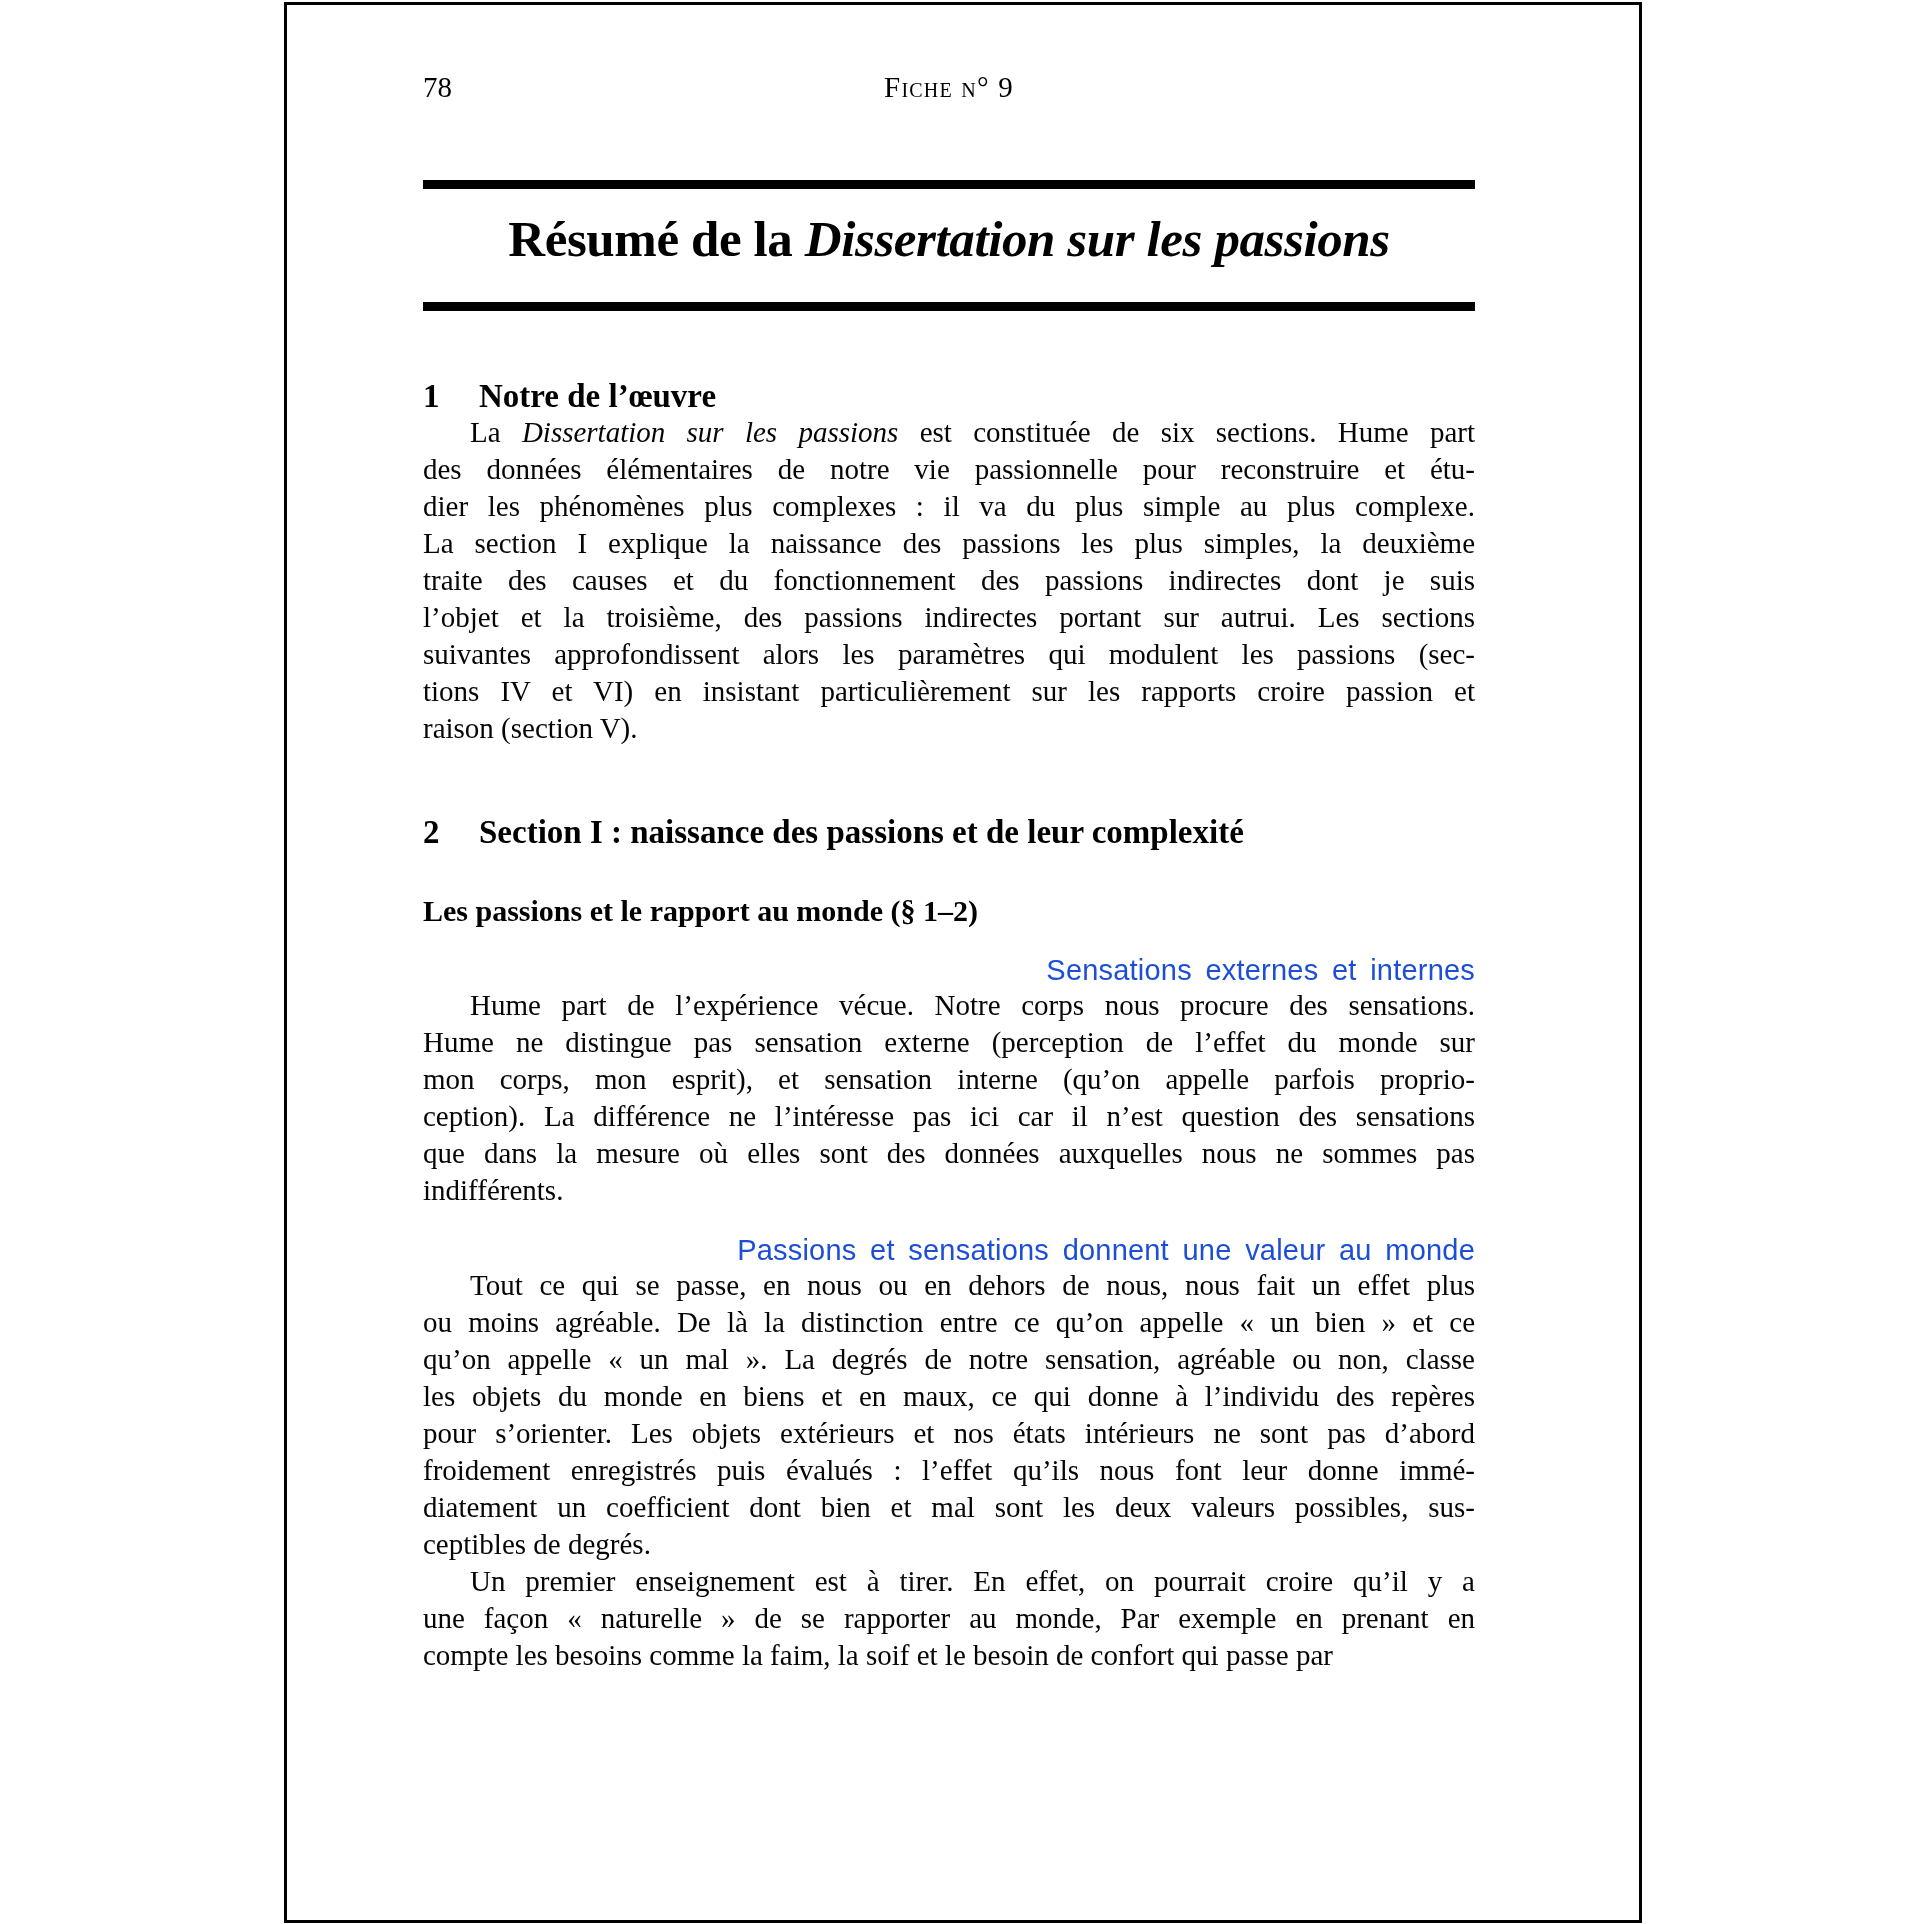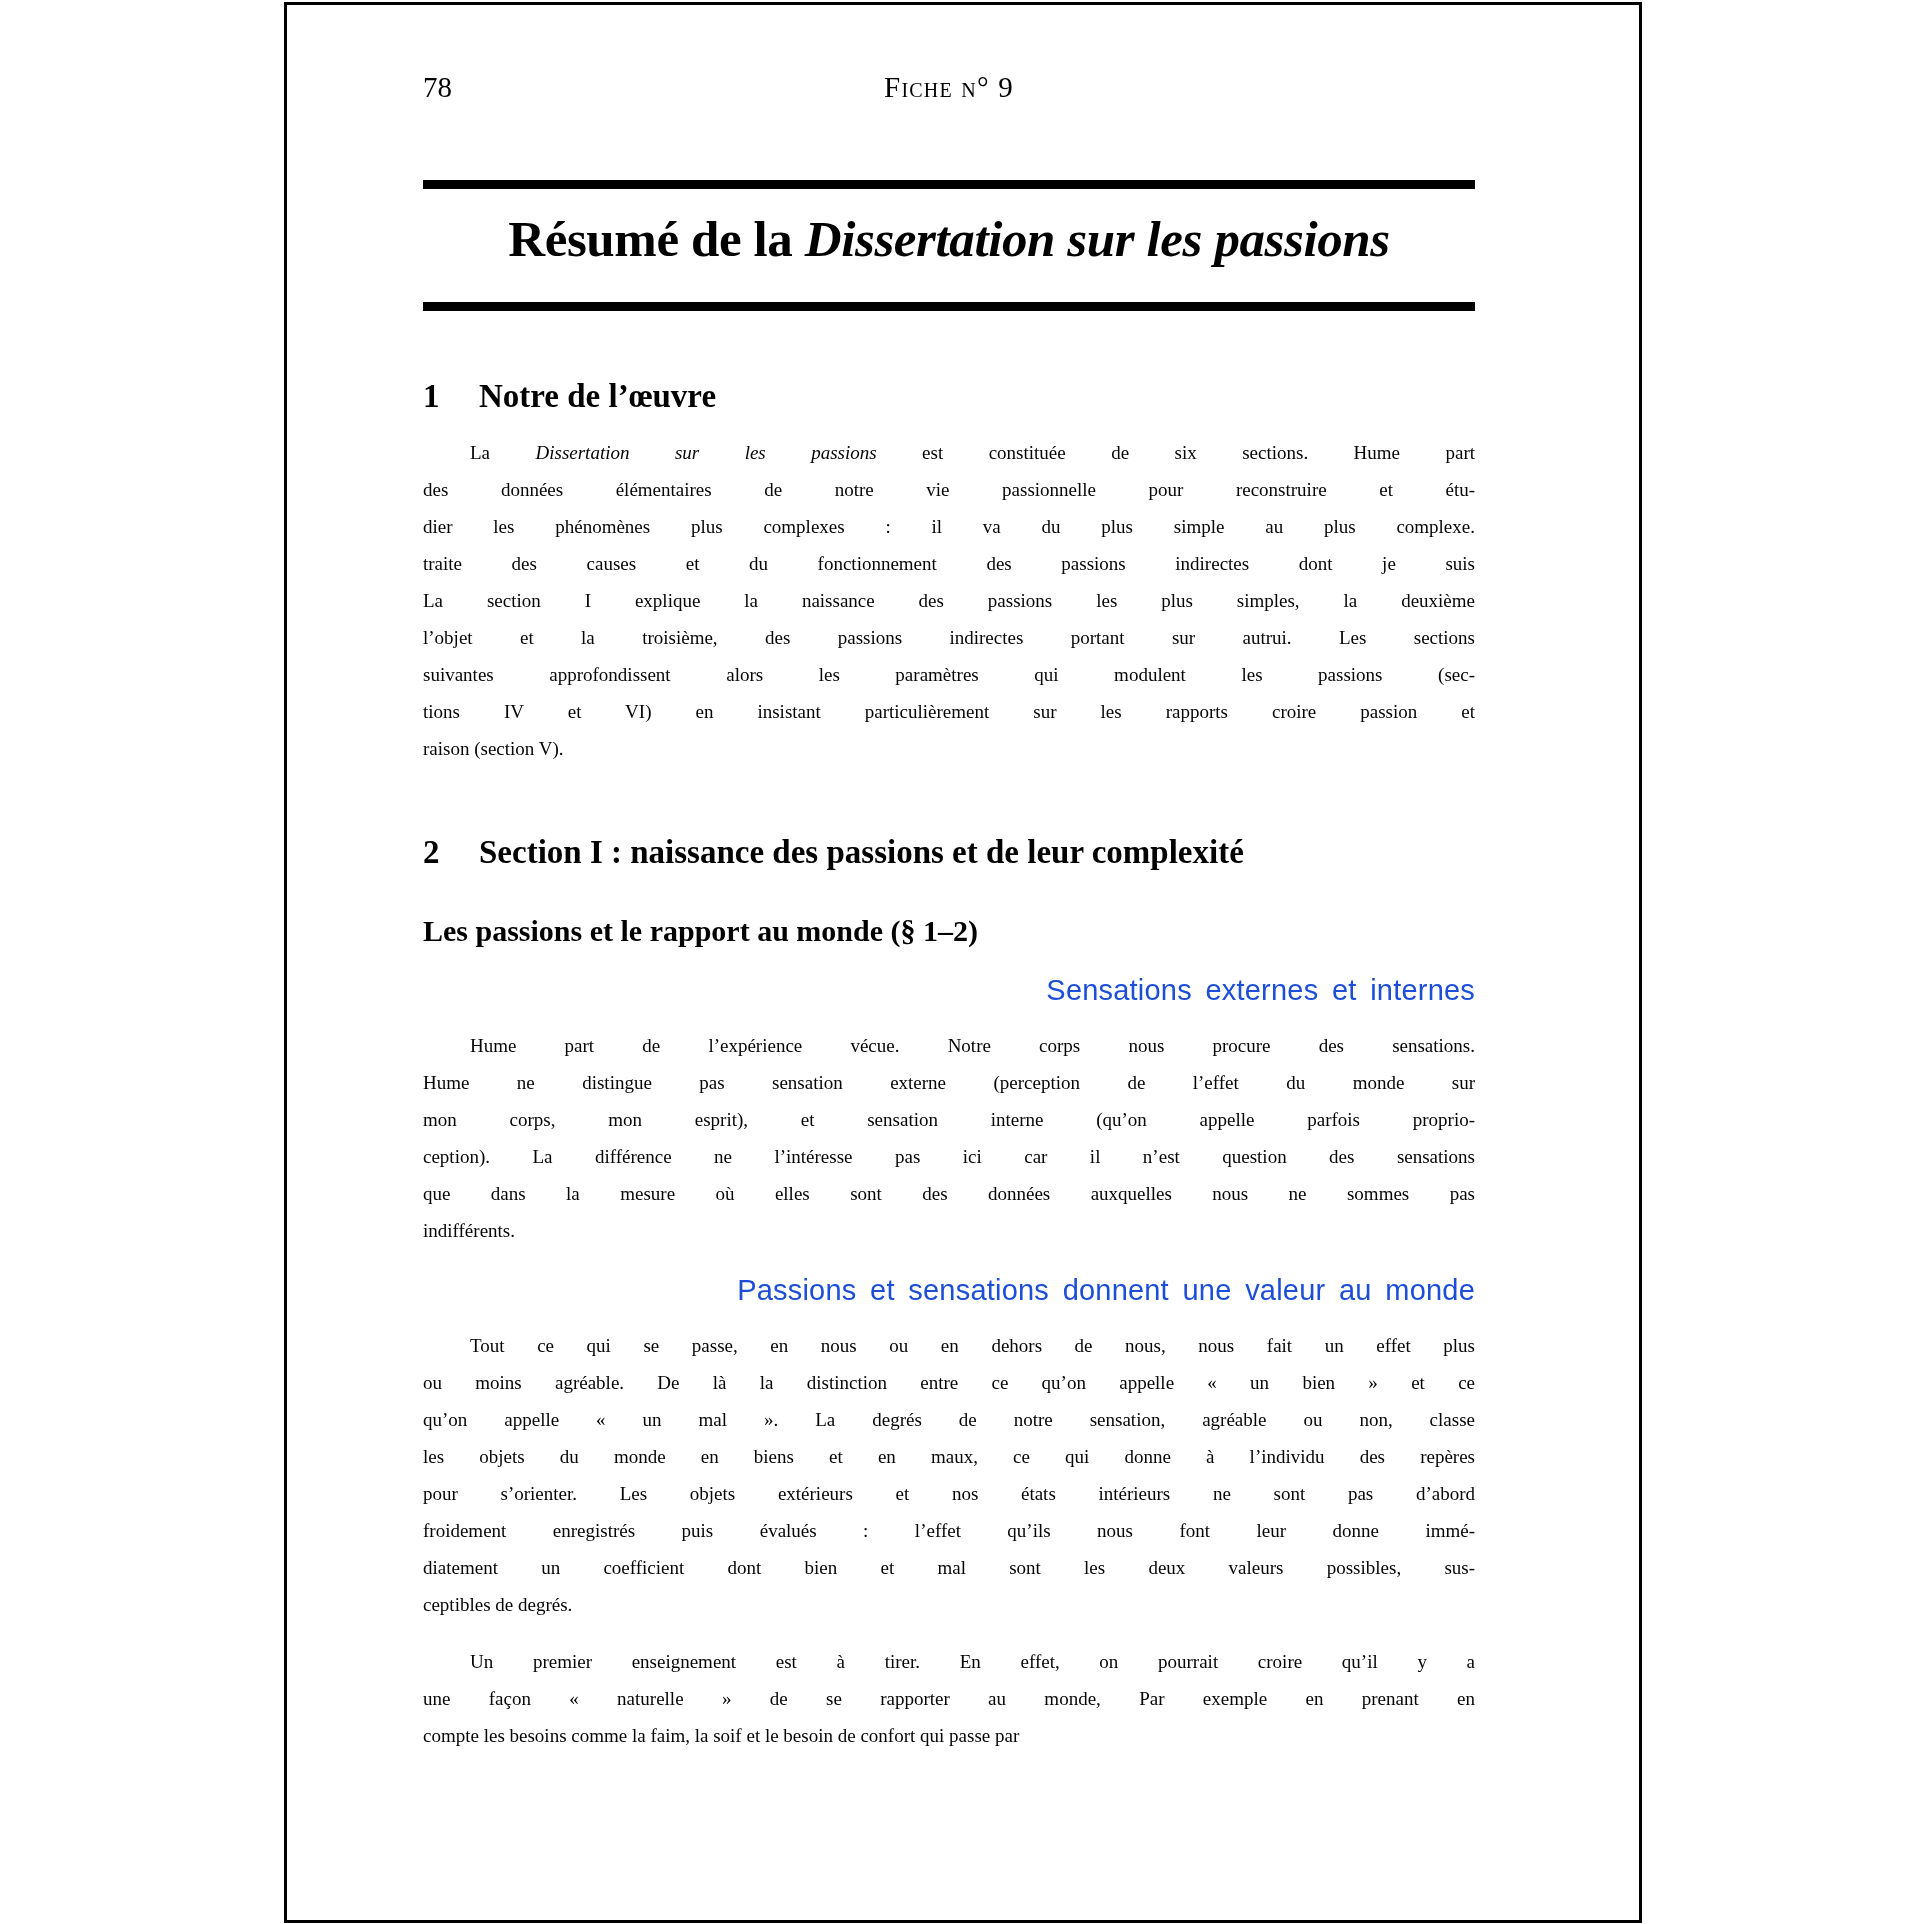--- a/index.html
+++ b/index.html
@@ -72,22 +72,21 @@
     margin-top: 24px;
     font-family: "Liberation Sans", sans-serif;
     font-size: 29px;
     line-height: 34px;
     text-align: right;
     word-spacing: 5.4px;
     letter-spacing: 0.2px;
     color: #1d4ed8;
   }
   .para {
-    margin-top: 20px;
-    font-size: 19px;
+    font-size: 29px;
     line-height: 37px;
     color: #050505;
     font-family: Liberation Serif, serif;
   }
   .para .line { text-align: justify; text-align-last: justify; }
   .para .line.last { text-align-last: left; }
   .para .line.first { text-indent: 47px; }
   .para em { font-style: italic; }
 </style>
 </head>
@@ -107,22 +106,22 @@
       <div class="chapter-title"><span>Résumé de la </span><em>Dissertation sur les passions</em></div>
 
       <div class="rule rule-bottom"></div>
 
       <h2 class="sec"><span class="secnum">1</span><span>Notre de l’œuvre</span></h2>
 
       <div class="para">
           <div class="line first"><span>La </span><em>Dissertation sur les passions</em><span> est constituée de six sections. Hume part</span></div>
           <div class="line">des données élémentaires de notre vie passionnelle pour reconstruire et étu-</div>
           <div class="line">dier les phénomènes plus complexes : il va du plus simple au plus complexe.</div>
+          <div class="line">La section I explique la naissance des passions les plus simples, la deuxième</div>
           <div class="line">traite des causes et du fonctionnement des passions indirectes dont je suis</div>
-          <div class="line">La section I explique la naissance des passions les plus simples, la deuxième</div>
           <div class="line">l’objet et la troisième, des passions indirectes portant sur autrui. Les sections</div>
           <div class="line">suivantes approfondissent alors les paramètres qui modulent les passions (sec-</div>
           <div class="line">tions IV et VI) en insistant particulièrement sur les rapports croire passion et</div>
           <div class="line last">raison (section V).</div>
         </div>
 
       <h2 class="sec"><span class="secnum">2</span><span>Section I : naissance des passions et de leur complexité</span></h2>
 
       <h3 class="subsec">Les passions et le rapport au monde (§ 1–2)</h3>
 

